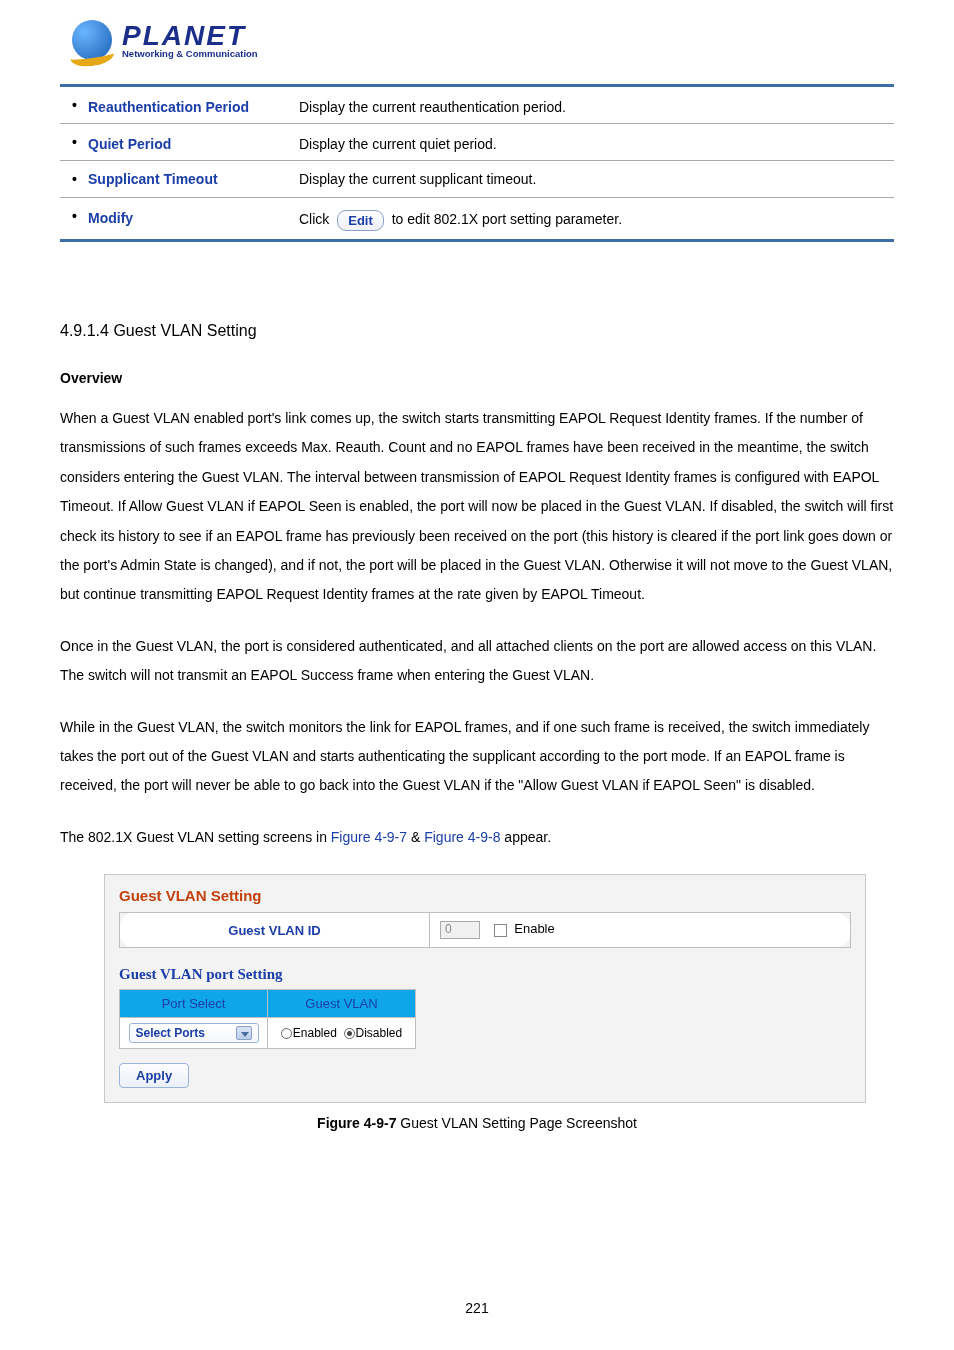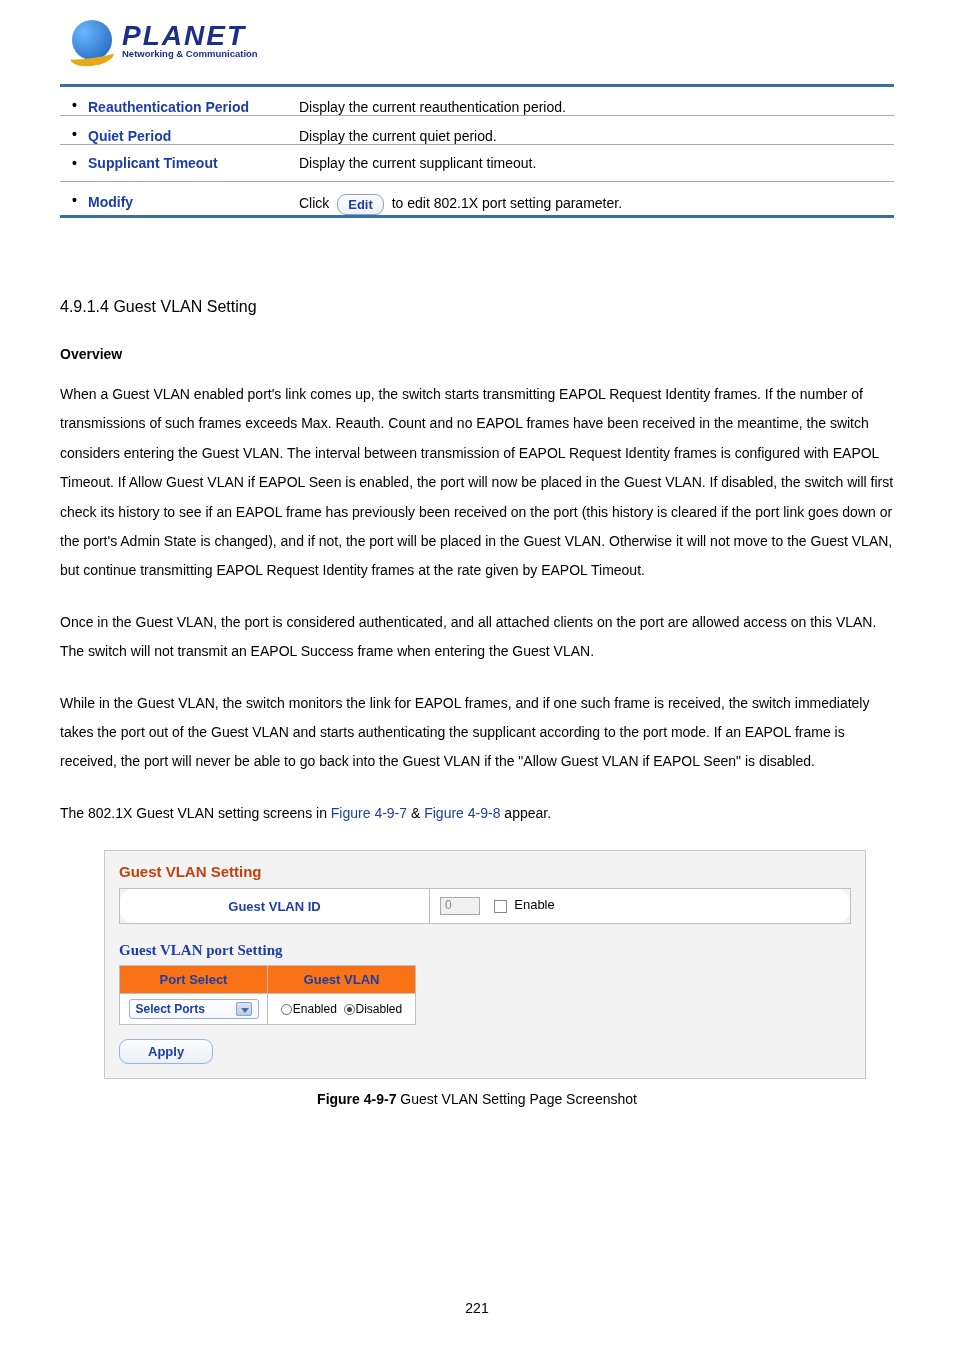--- a/index.html
+++ b/index.html
@@ -76,21 +76,21 @@
       position: relative;
       vertical-align: top;
     }
     .param-table td.label::before {
       content: "•";
       position: absolute;
       left: 12px;
       top: 10px;
       color: #000;
     }
-    .param-table td.tall { padding-top: 12px; padding-bottom: 0; }
+    .param-table td.tall { padding-top: 12px; padding-bottom: 8px; }
     .edit-btn {
       display: inline-block;
       border: 1px solid #8aa0c8;
       border-radius: 9px;
       background: linear-gradient(#fdfdfd,#eef1f7);
       color: #1b3ea8;
       font-weight: bold;
       font-size: 13px;
       padding: 2px 10px;
       margin: 0 4px;
@@ -171,23 +171,23 @@
       margin-top: 18px;
       margin-bottom: 6px;
       font-family: Liberation Serif, serif;
     }
     .gv-table2 {
       border-collapse: collapse;
       background: #fff;
     }
     .gv-table2 th {
       border: 1px solid #bfbfbf;
-      background: #f97316;
-      color: #1b3ea8;
-      font-weight: bold;
+      background: #0ea5e9;
+      color: #1b3ea8;
+      font-weight: normal;
       font-size: 13px;
       padding: 6px 20px;
       text-align: center;
     }
     .gv-table2 td {
       border: 1px solid #bfbfbf;
       padding: 5px 6px;
       font-size: 12px;
       text-align: center;
     }
@@ -234,26 +234,26 @@
       position: absolute;
       left: 2px; top: 2px;
       width: 5px; height: 5px;
       border-radius: 50%;
       background: #444;
     }
     .apply-btn {
       display: inline-block;
       margin-top: 14px;
       border: 1px solid #9bb3d9;
-      border-radius: 9px;
+      border-radius: 4px;
       background: linear-gradient(#fdfdfd,#eaf0f9);
       color: #1b3ea8;
       font-weight: bold;
       font-size: 13px;
-      padding: 4px 28px;
+      padding: 4px 16px;
     }
 
     .figure-caption {
       text-align: center;
       font-size: 14px;
       margin-top: 12px;
     }
     .figure-caption b { font-weight: bold; }
 
     .page-number {

